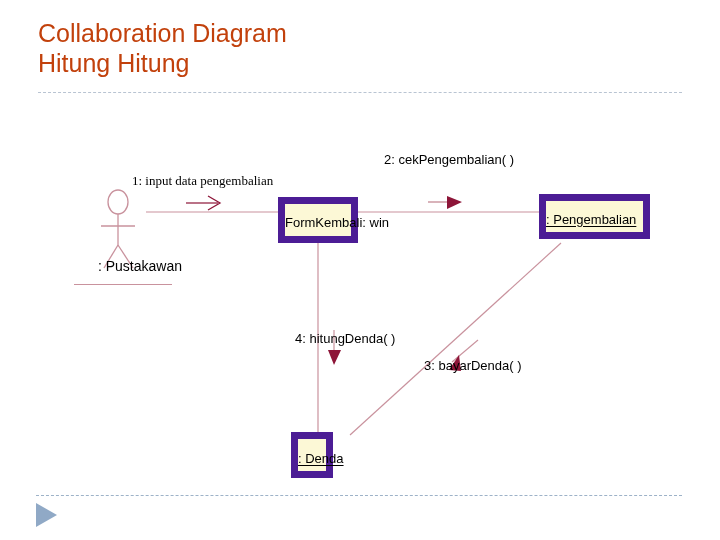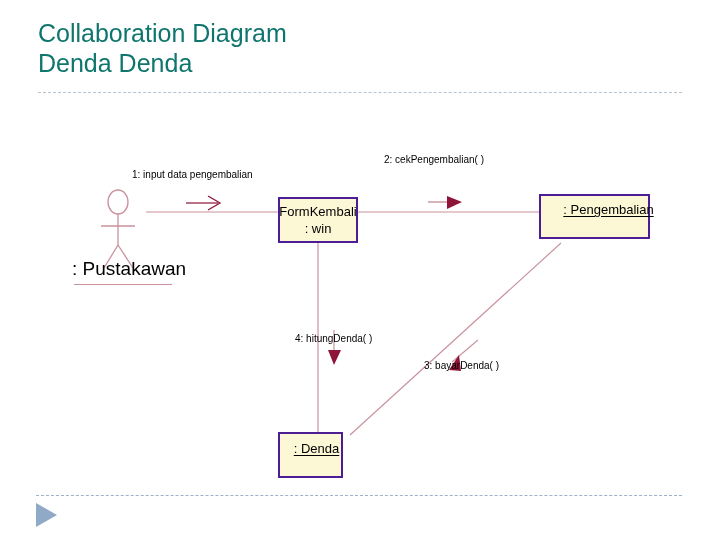--- a/index.html
+++ b/index.html
@@ -25,21 +25,21 @@
   #title-block {
     position: absolute;
     left: 38px;
     top: 18px;
     width: 600px;
   }
   .title-line {
     font-family: "Liberation Sans", sans-serif;
     font-size: 25px;
     line-height: 30px;
-    color: #0f766e;
+    color: #c2410c;
     letter-spacing: 0px;
     white-space: nowrap;
   }
   #title-rule {
     position: absolute;
     left: 38px;
     top: 92px;
     width: 644px;
     height: 0px;
     border-top: 1px dashed #b9c4d2;
@@ -72,24 +72,23 @@
     height: 540px;
   }
   #diagram svg {
     position: absolute;
     left: 0; top: 0;
   }
   
   .obj-box {
     position: absolute;
     background: #fcf8d6;
-    border: 2px solid #4c1d95;
+    border: 7px solid #4c1d95;
     box-sizing: border-box;
     display: flex;
-    flex-direction: column;
     align-items: center;
     justify-content: flex-start;
     font-family: "Liberation Sans", sans-serif;
     font-size: 13px;
     color: #000000;
     line-height: 17px;
   }
   .obj-line {
     white-space: nowrap;
     text-align: center;
@@ -104,71 +103,69 @@
     width: 80px;
     height: 46px;
     padding-top: 4px;
   }
   #box-pengembalian {
     left: 539px;
     top: 194px;
     width: 111px;
     height: 45px;
     padding-top: 5px;
-    padding-left: 28px;
   }
   #box-denda {
-    left: 278px;
+    left: 291px;
     top: 432px;
-    width: 65px;
+    width: 42px;
     height: 46px;
     padding-top: 6px;
-    padding-left: 12px;
   }
   .actor-label {
     position: absolute;
     left: 72px;
     top: 258px;
     width: 110px;
     font-family: "Liberation Sans", sans-serif;
-    font-size: 19px;
+    font-size: 14px;
     color: #000000;
     white-space: nowrap;
     text-align: right;
   }
   #actor-underline {
     position: absolute;
     left: 74px;
     top: 284px;
     width: 98px;
     height: 0;
     border-top: 1px solid #c9929d;
   }
   
   .msg {
     position: absolute;
     font-family: "Liberation Sans", sans-serif;
-    font-size: 10px;
+    font-size: 13px;
     color: #000000;
     white-space: nowrap;
     line-height: 16px;
   }
-  #msg1 { left: 132px; top: 167px; }
+  #msg1 { left: 132px; top: 173px; font-family: Liberation Serif, serif; }
   #msg2 { left: 384px; top: 152px; }
   #msg3 { left: 424px; top: 358px; }
   #msg4 { left: 295px; top: 331px; }
 </style>
 </head>
 <body>
 
 <div id="slide">
 
   <div id="title-block">
     <div class="title-line">Collaboration Diagram</div>
-    <div class="title-line">Denda Denda</div>
+    <div class="title-line">Hitung Hitung</div>
   </div>
   <div id="title-rule"></div>
 
   <div id="diagram">
     <svg width="720" height="540" viewBox="0 0 720 540">
 
       <g stroke="#c9929d" stroke-width="1.3" fill="none">
         <ellipse cx="118" cy="202" rx="10" ry="12"></ellipse>
         <line x1="118" y1="214" x2="118" y2="245"></line>
         <line x1="101" y1="226" x2="135" y2="226"></line>

